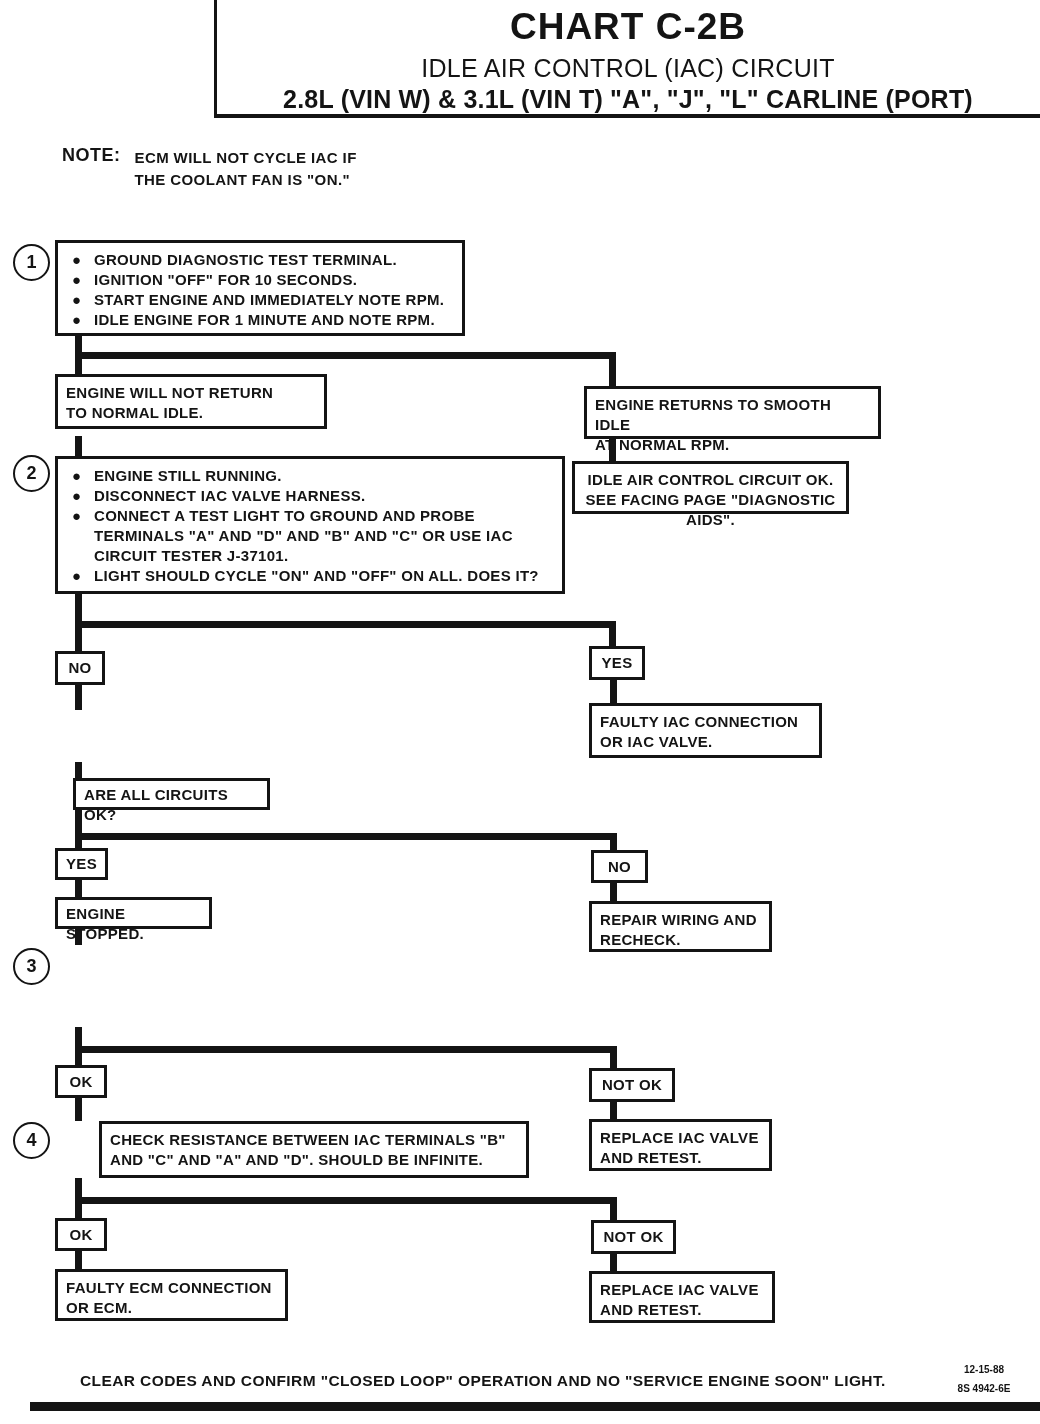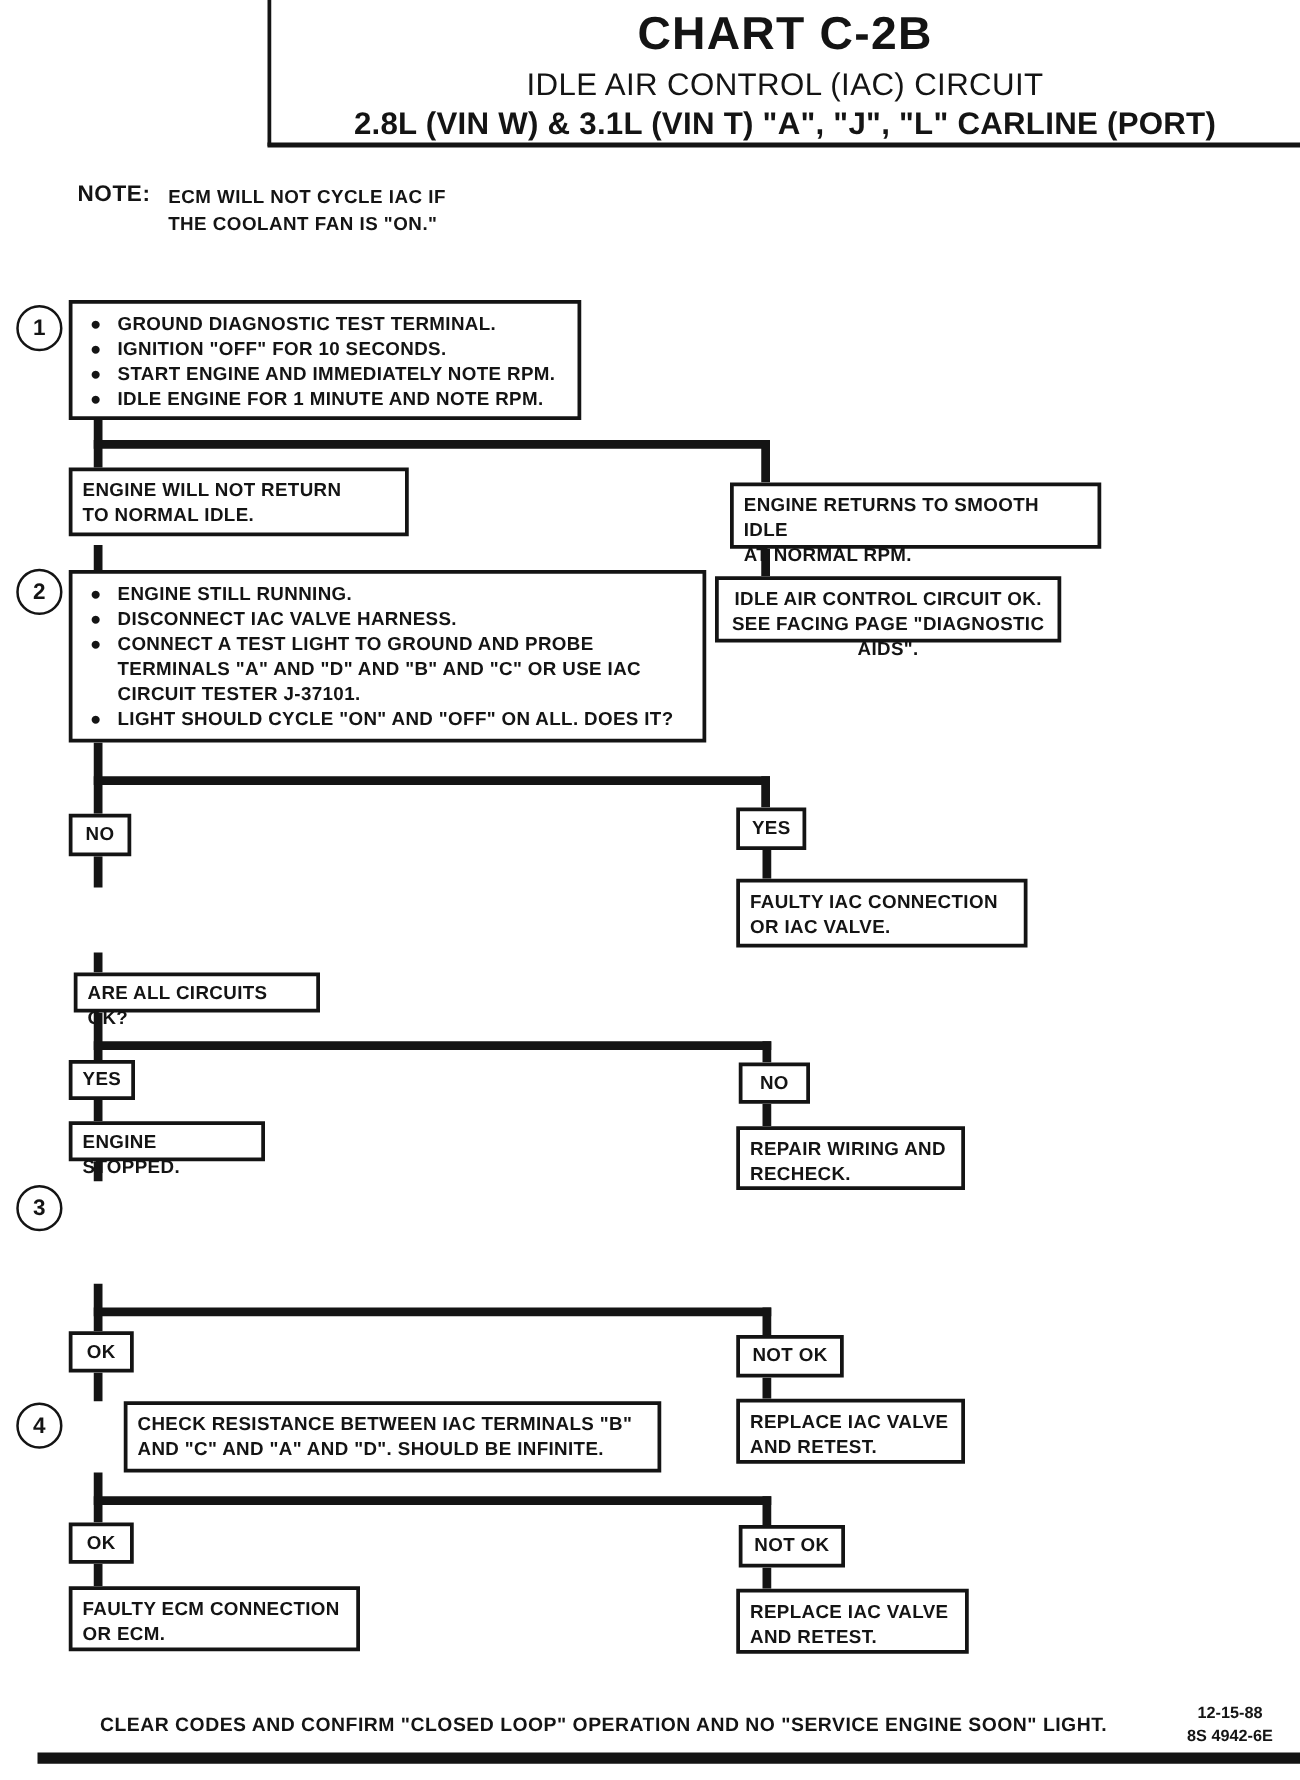--- a/index.html
+++ b/index.html
@@ -59,21 +59,21 @@
   }
   
   .conn { position: absolute; background: #141414; z-index: 1; }
   
   .footer-instruction {
     position: absolute; left: 80px; top: 1372px;
     font-size: 15.5px; font-weight: 700; letter-spacing: 0.4px; white-space: nowrap;
   }
   .footer-ref {
     position: absolute; left: 930px; top: 1360px; width: 108px;
-    font-size: 13px; font-weight: 700; text-align: center; line-height: 19px;
+    font-size: 10px; font-weight: 700; text-align: center; line-height: 19px;
   }
   .bottom-bar { position: absolute; left: 30px; top: 1402px; width: 1010px; height: 9px; background: #141414; }
 </style>
 </head>
 <body>
 
 <div class="page">
 
   <div class="title-rule-v"></div>
   <div class="title-rule-h"></div>
@@ -138,21 +138,21 @@
 CIRCUIT TESTER J-37101.</span></div><div class="bullet-item"><span class="bullet-dot">●</span><span class="bullet-text">LIGHT SHOULD CYCLE "ON" AND "OFF" ON ALL. DOES IT?</span></div></div>
 
   <div class="fbox dbox" style="left:55px; top:651px; width:50px; height:34px;">NO</div>
 
   <div class="fbox dbox" style="left:589px; top:646px; width:56px; height:34px;">YES</div>
 
 
   <div class="fbox" style="left:589px; top:703px; width:233px; height:55px;">FAULTY IAC CONNECTION
 OR IAC VALVE.</div>
 
-  <div class="fbox" style="left:59px; top:778px; width:197px; height:32px; padding-top:4px;">ARE ALL CIRCUITS OK?</div>
+  <div class="fbox" style="left:73px; top:778px; width:197px; height:32px; padding-top:4px;">ARE ALL CIRCUITS OK?</div>
 
   <div class="fbox dbox" style="left:55px; top:848px; width:53px; height:32px;">YES</div>
 
   <div class="fbox dbox" style="left:591px; top:850px; width:57px; height:33px;">NO</div>
 
   <div class="fbox" style="left:55px; top:897px; width:157px; height:32px; padding-top:4px;">ENGINE STOPPED.</div>
 
   <div class="fbox" style="left:589px; top:901px; width:183px; height:51px;">REPAIR WIRING AND
 RECHECK.</div>
 

